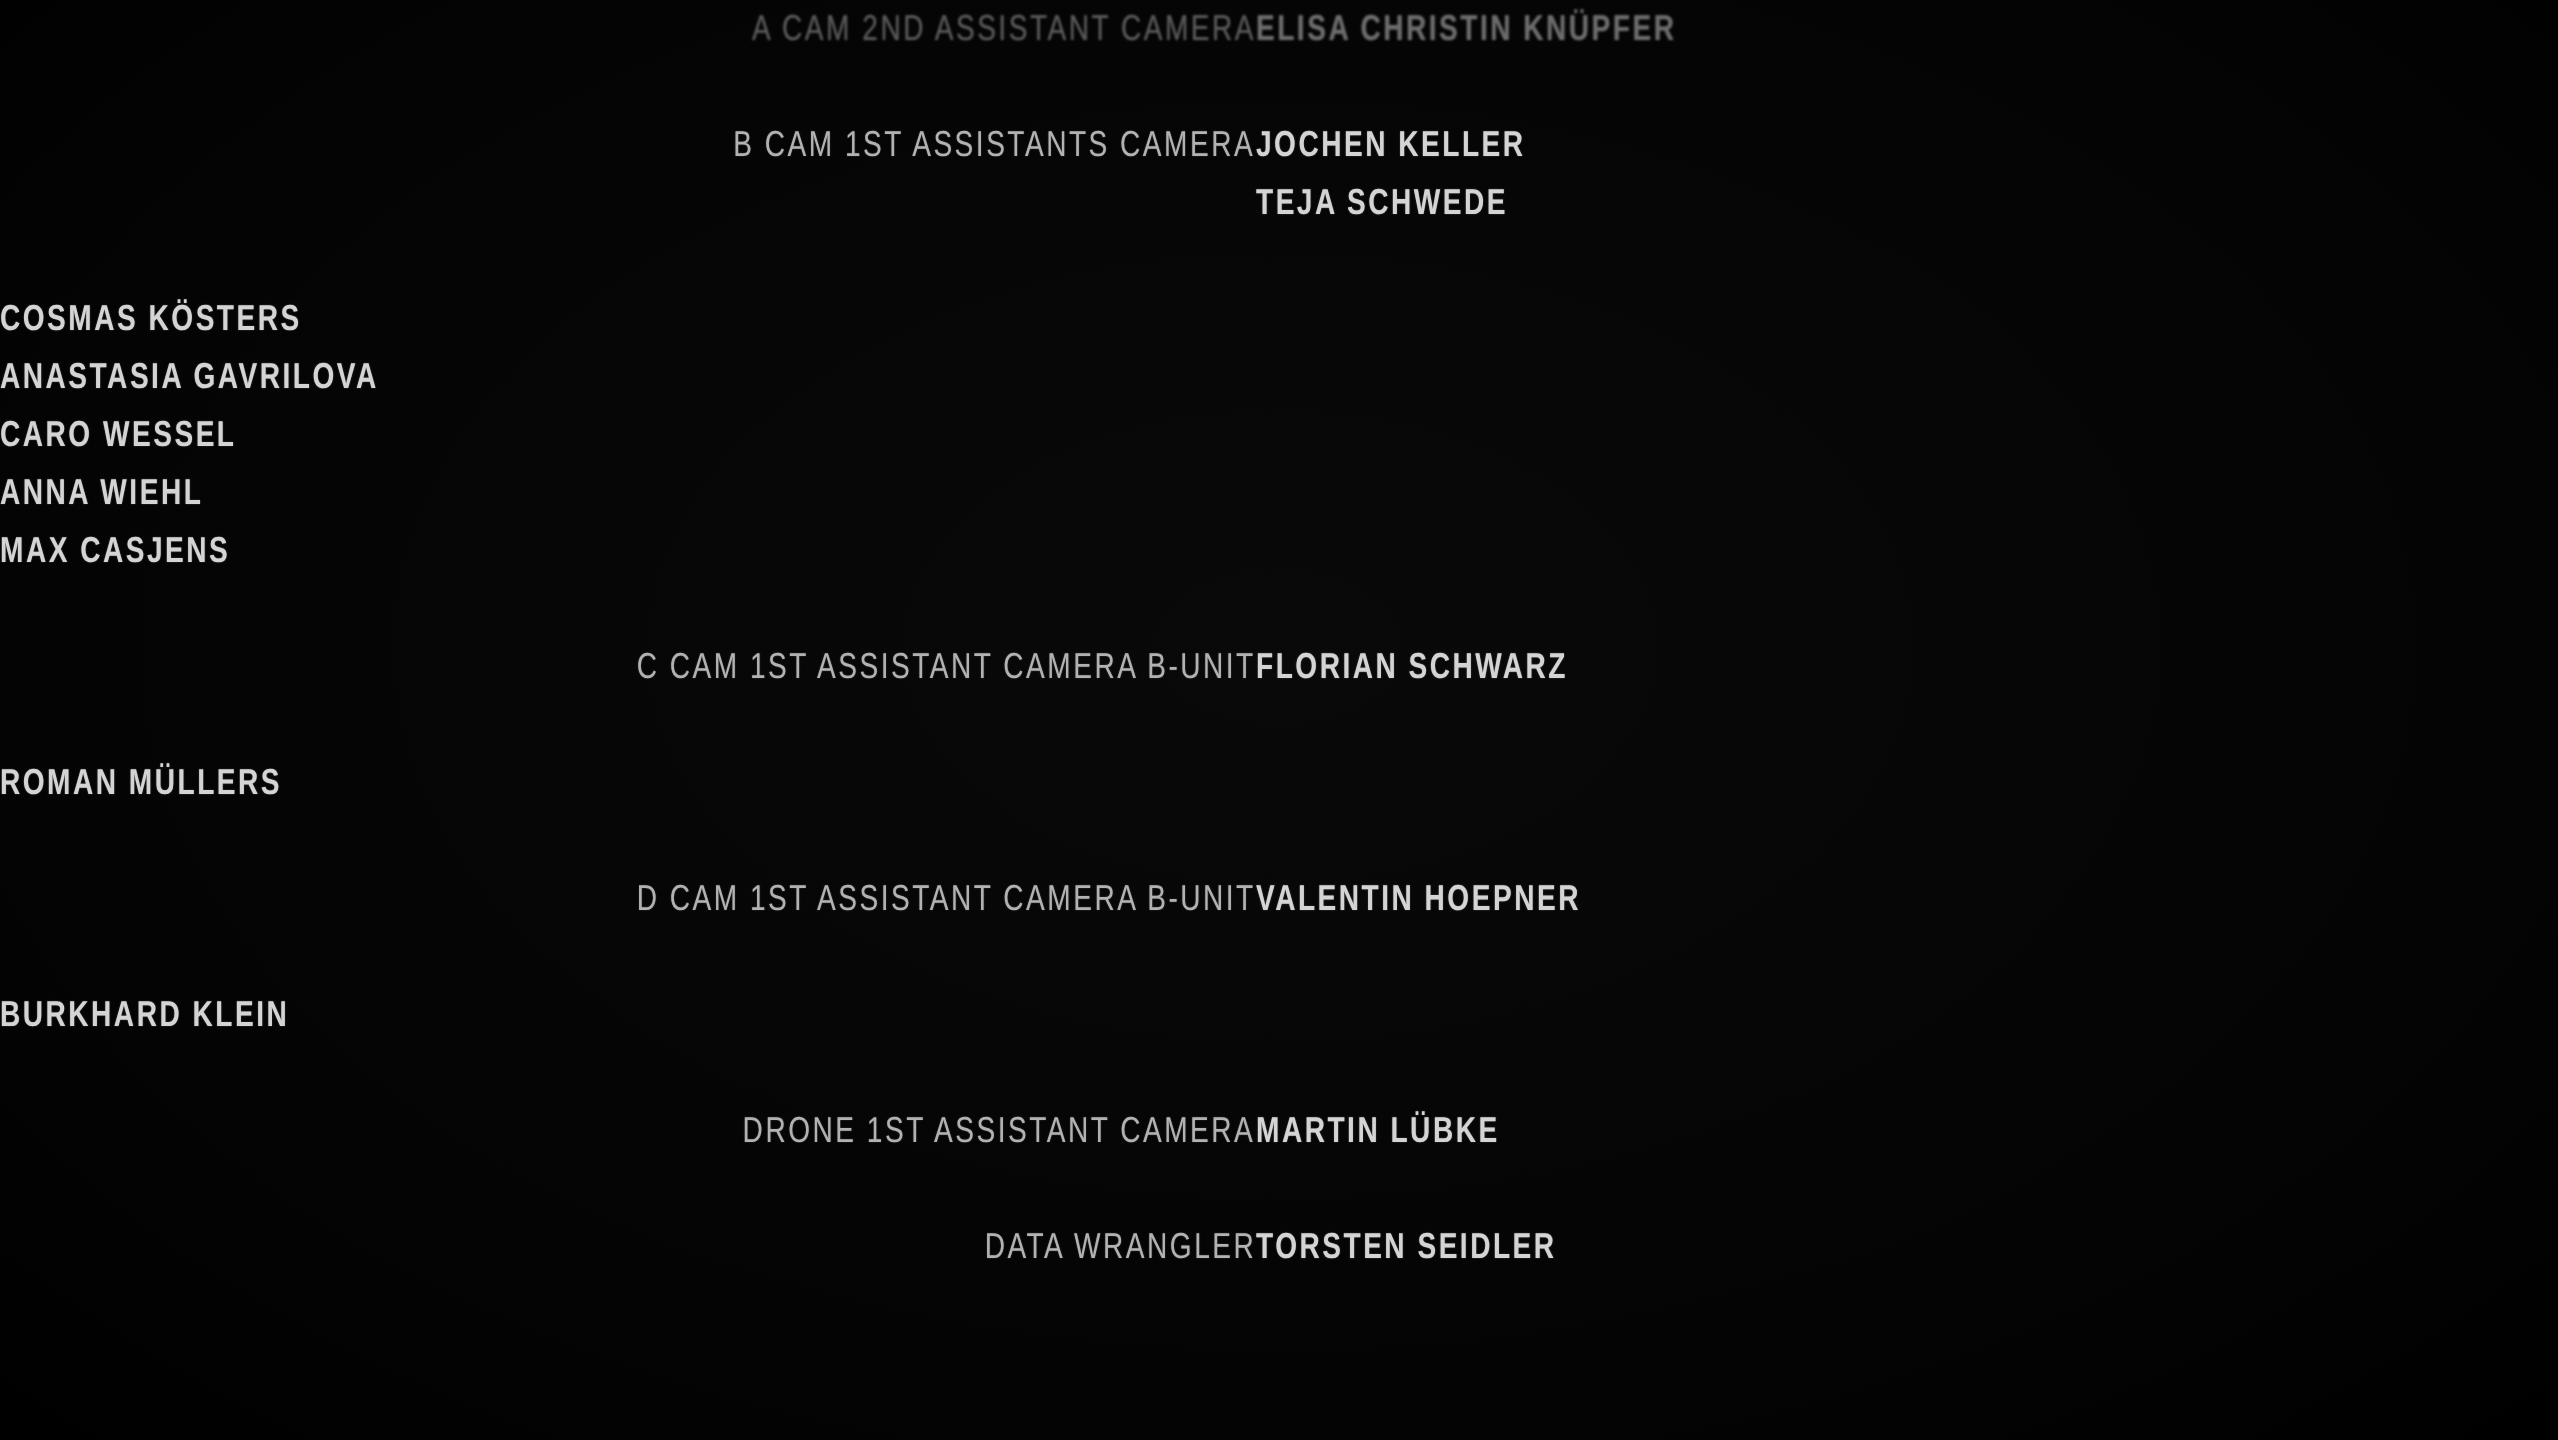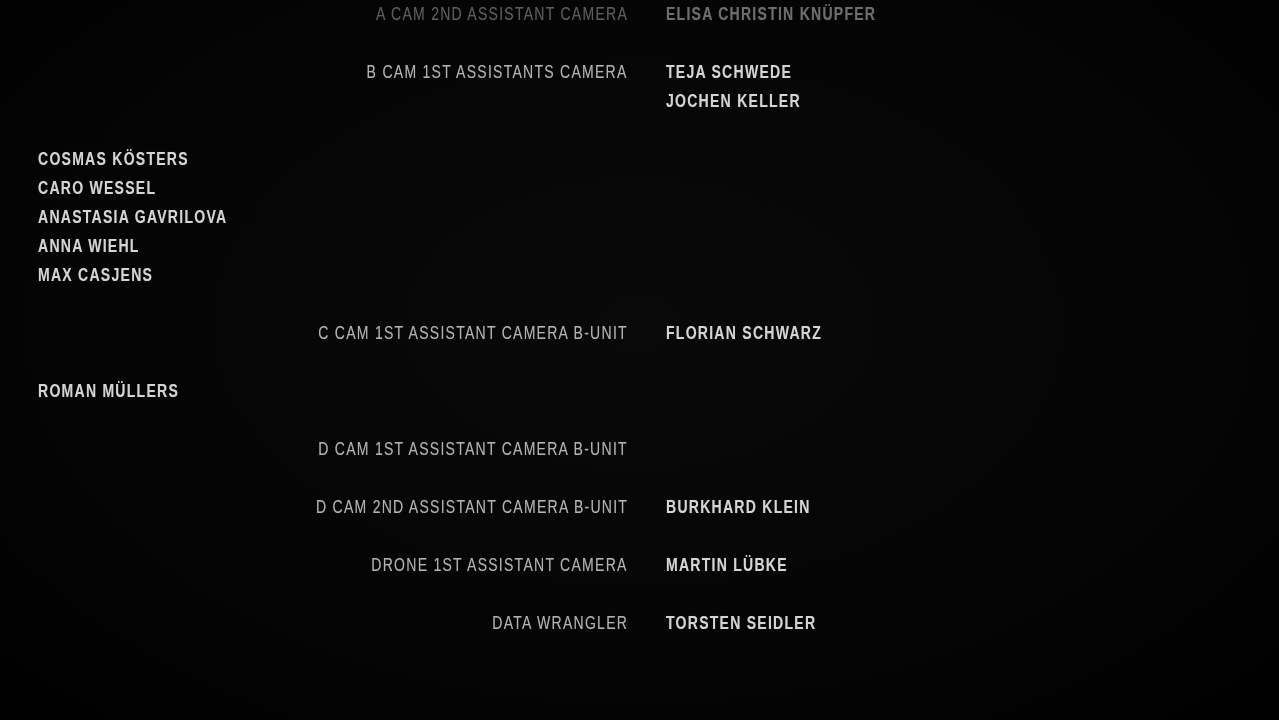--- a/index.html
+++ b/index.html
@@ -30,21 +30,20 @@
     opacity: 0.5;
     filter: blur(0.4px);
     text-decoration: underline;
   }
   .role-col {
     width: 628px;
     flex: 0 0 628px;
     text-align: right;
   }
   .names-col {
-    margin-left: 38px;
     text-align: left;
   }
   .line {
     display: block;
     height: 29px;
     line-height: 29px;
     white-space: pre;
   }
   .cond {
     display: inline-block;
@@ -77,29 +76,29 @@
         </div>
         <div class="names-col">
           <span class="line"><span class="cond">ELISA CHRISTIN KNÜPFER</span></span>
         </div>
       </div>
       <div class="credit-group">
         <div class="role-col">
           <span class="line"><span class="cond">B CAM 1ST ASSISTANTS CAMERA</span></span>
         </div>
         <div class="names-col">
+          <span class="line"><span class="cond">JOCHEN KELLER</span></span>
           <span class="line"><span class="cond">TEJA SCHWEDE</span></span>
-          <span class="line"><span class="cond">JOCHEN KELLER</span></span>
         </div>
       </div>
       <div class="credit-group">
         <div class="names-col">
           <span class="line"><span class="cond">COSMAS KÖSTERS</span></span>
+          <span class="line"><span class="cond">ANASTASIA GAVRILOVA</span></span>
           <span class="line"><span class="cond">CARO WESSEL</span></span>
-          <span class="line"><span class="cond">ANASTASIA GAVRILOVA</span></span>
           <span class="line"><span class="cond">ANNA WIEHL</span></span>
           <span class="line"><span class="cond">MAX CASJENS</span></span>
         </div>
       </div>
       <div class="credit-group">
         <div class="role-col">
           <span class="line"><span class="cond">C CAM 1ST ASSISTANT CAMERA B-UNIT</span></span>
         </div>
         <div class="names-col">
           <span class="line"><span class="cond">FLORIAN SCHWARZ</span></span>
@@ -107,25 +106,25 @@
       </div>
       <div class="credit-group">
         <div class="names-col">
           <span class="line"><span class="cond">ROMAN MÜLLERS</span></span>
         </div>
       </div>
       <div class="credit-group">
         <div class="role-col">
           <span class="line"><span class="cond">D CAM 1ST ASSISTANT CAMERA B-UNIT</span></span>
         </div>
+        <div class="names-col">
+          <span class="line"><span class="cond">VALENTIN HOEPNER</span></span>
+        </div>
       </div>
       <div class="credit-group">
-        <div class="role-col">
-          <span class="line"><span class="cond">D CAM 2ND ASSISTANT CAMERA B-UNIT</span></span>
-        </div>
         <div class="names-col">
           <span class="line"><span class="cond">BURKHARD KLEIN</span></span>
         </div>
       </div>
       <div class="credit-group">
         <div class="role-col">
           <span class="line"><span class="cond">DRONE 1ST ASSISTANT CAMERA</span></span>
         </div>
         <div class="names-col">
           <span class="line"><span class="cond">MARTIN LÜBKE</span></span>

